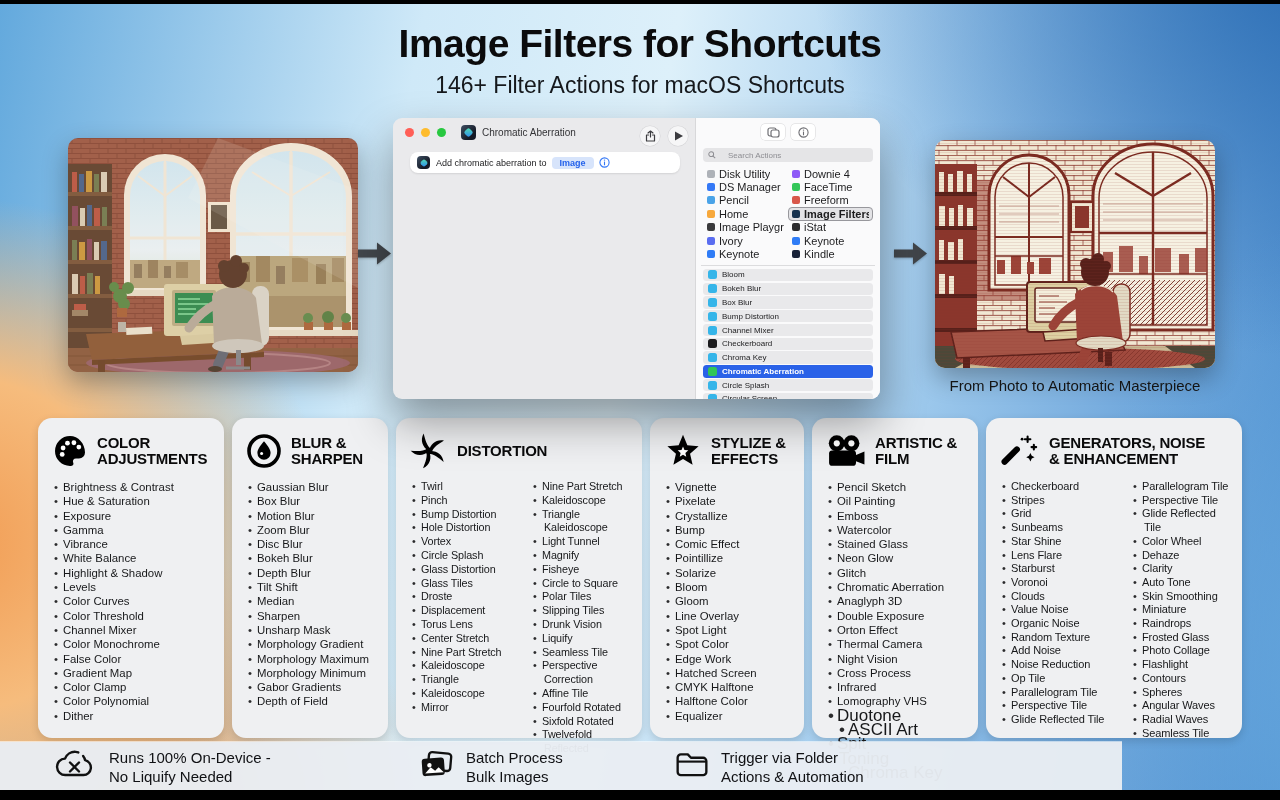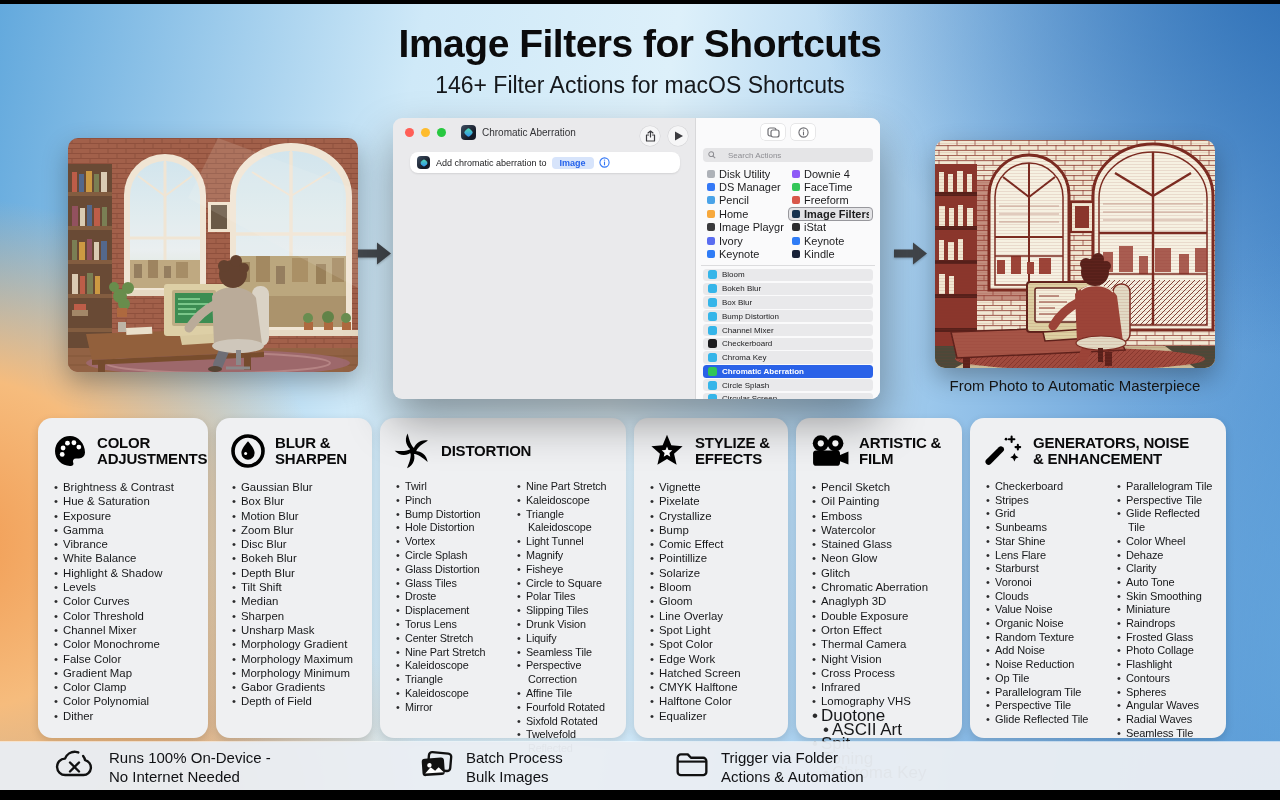--- a/index.html
+++ b/index.html
@@ -87,21 +87,21 @@
   .flist{list-style:none;margin:0;padding:0 0 0 13px;font-size:11.4px;line-height:14.3px;color:#17181a;}
   .flist li::before{content:"•";display:inline-block;width:9px;margin-left:-11px;color:#2a2a2c;}
   .cols{display:flex;gap:4px;}
   .cols .flist{font-size:10.8px;line-height:13.8px;letter-spacing:-.1px;}
   .card.generators .flist{font-size:11px;line-height:13.7px;}
   .pair-row{display:flex;font-size:17px;line-height:14.3px;color:#17181a;padding-left:13px;flex-direction:column;}
   .pair-cell::before{content:"•";display:inline-block;width:9px;margin-left:-11px;color:#2a2a2c;}
   .pair-cell.l{width:72px;}.pair-cell.r{margin-left:11px;}
 
   
-  .footbar{position:absolute;left:0;top:742px;width:1280px;height:49px;background:rgba(233,237,242,.96);
+  .footbar{position:absolute;left:0;top:742px;width:1122px;height:49px;background:rgba(233,237,242,.96);
     box-shadow:0 -1px 0 rgba(255,255,255,.6);}
   .feature{position:absolute;top:0;height:49px;display:flex;align-items:center;gap:12px;}
   .feature .ftext{font-size:15px;line-height:19px;font-weight:500;color:#101114;}
   .f1{left:55px}.f2{left:420px}.f3{left:675px}
 </style>
 </head>
 <body>
 
 <div class="stage">
   <div class="bar top"></div>
@@ -561,21 +561,21 @@
       <path d="M154 204 146 222" stroke="#9c4438" stroke-width="10" stroke-linecap="round"></path>
       <ellipse cx="166" cy="203" rx="25" ry="7" fill="#e2dac4" stroke="#7a2a20" stroke-width="1.2"></ellipse>
       <rect x="163" y="208" width="5" height="14" fill="#57201a"></rect>
       <rect width="280" height="228" fill="url(#etch)"></rect>
     </svg>
   </div>
   <div class="caption">From Photo to Automatic Masterpiece</div>
 
   <div class="cards">
 
-    <article class="card" style="width:170px">
+    <article class="card" style="width:186px">
       <div class="card-header">
         <span class="cicon">
           <svg width="36" height="36" viewBox="0 0 24 24">
               <path d="M12 2a10 10 0 1 0 0 20c1.9 0 2.7-1.1 2.1-2.4-.5-1.3.3-2.6 1.9-2.6H18a4 4 0 0 0 4-4C22 7 17.5 2 12 2z" fill="#000"></path>
               <circle cx="7.4" cy="10" r="1.6" fill="#fff"></circle>
               <circle cx="10.3" cy="6.8" r="1.6" fill="#fff"></circle>
               <circle cx="14.6" cy="6.5" r="1.6" fill="#fff"></circle>
               <circle cx="17.9" cy="9.4" r="1.6" fill="#fff"></circle>
               <circle cx="6.8" cy="14.3" r="1.6" fill="#fff"></circle>
             </svg>
@@ -831,21 +831,21 @@
   </div>
 
   <footer class="footbar">
     <div class="feature f1">
       <span class="ficon">
         <svg width="42" height="32" viewBox="0 0 42 32">
             <path d="M10.5 26h18a7.5 7.5 0 0 0 1.6-14.8A10.5 10.5 0 0 0 10 9.6 7.3 7.3 0 0 0 10.5 26z" fill="none" stroke="#111" stroke-width="2.4" stroke-linejoin="round" stroke-linecap="round" stroke-dasharray="44 6 80"></path>
             <path d="M15 13.5l9 9M24 13.5l-9 9" stroke="#111" stroke-width="2.4" stroke-linecap="round"></path>
           </svg>
       </span>
-      <div class="ftext"><span>Runs 100% On-Device -</span><br><span>No Internet Needed</span></div>
+      <div class="ftext"><span>Runs 100% On-Device -</span><br><span>No Liquify Needed</span></div>
     </div>
     <div class="feature f2">
       <span class="ficon">
         <svg width="34" height="30" viewBox="0 0 32 28">
             <rect x="8" y="2.5" width="21" height="16.5" rx="3" fill="none" stroke="#111" stroke-width="2.2" transform="rotate(5 18 10)"></rect>
             <g transform="rotate(-4 12 16)">
               <rect x="2" y="7.5" width="21" height="16.5" rx="3" fill="#111"></rect>
               <circle cx="9" cy="14" r="2.1" fill="#fff"></circle>
               <path d="M4.5 21.5 10 16l4 3.5 3.5-3 4.5 5z" fill="#fff"></path>
             </g>

